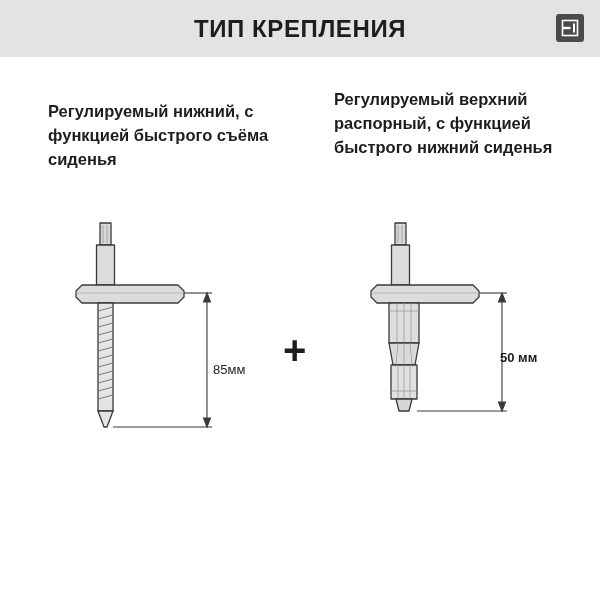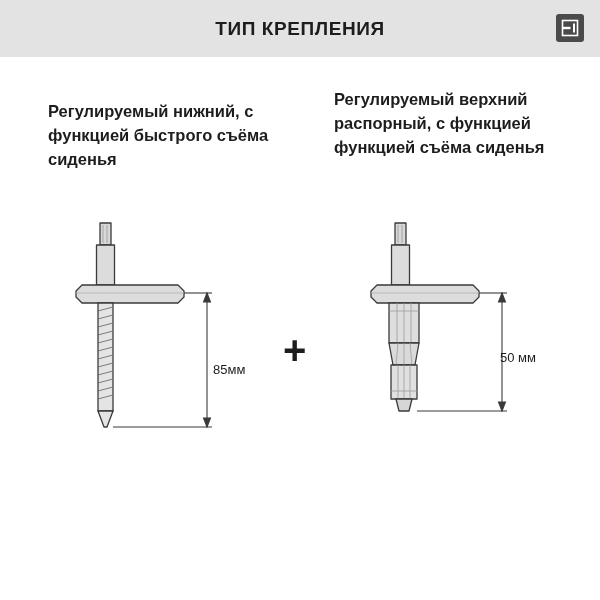--- a/index.html
+++ b/index.html
@@ -26,21 +26,21 @@
     left: 0;
     top: 0;
     width: 600px;
     height: 57px;
     background: #e3e3e3;
     display: flex;
     align-items: center;
     justify-content: center;
   }
   .header-title {
-    font-size: 19px;
+    font-size: 24px;
     font-weight: bold;
     letter-spacing: 0.6px;
     color: #1d1d1d;
     text-transform: uppercase;
     text-align: center;
   }
   .logo {
     position: absolute;
     right: 16px;
     top: 14px;
@@ -85,41 +85,41 @@
   .draw-right { left: 355px; top: 215px; }
 
   .dim-label {
     position: absolute;
     font-size: 13px;
     color: #1d1d1d;
     font-family: "Liberation Sans", sans-serif;
     white-space: nowrap;
   }
   .dim-left  { left: 213px; top: 362px; text-align: center; }
-  .dim-right { left: 500px; top: 350px; }
+  .dim-right { left: 500px; top: 350px; font-weight: bold; }
 </style>
 </head>
 <body>
 
 <div class="page">
 
   <div class="header">
     <div class="header-title">ТИП КРЕПЛЕНИЯ</div>
     <div class="logo">
       <svg width="20" height="20" viewBox="0 0 20 20" aria-hidden="true">
         <rect x="2.5" y="2.5" width="15" height="15" fill="none" stroke="#ffffff" stroke-width="1.6"></rect>
         <rect x="2.5" y="8.8" width="8" height="2.4" fill="#ffffff"></rect>
         <rect x="13" y="5.5" width="2" height="9" fill="#ffffff"></rect>
       </svg>
     </div>
   </div>
 
   <div class="col-head left">Регулируемый нижний, с функцией быстрого съёма сиденья</div>
 
-  <div class="col-head right">Регулируемый верхний распорный, с функцией функцией съёма сиденья</div>
+  <div class="col-head right">Регулируемый верхний распорный, с функцией быстрого нижний сиденья</div>
 
   <div class="plus">+</div>
 
   <div class="drawing draw-left">
     <svg width="200" height="230" viewBox="0 0 200 230" aria-hidden="true">
       <g stroke="#3a3a3a" stroke-width="1.3" fill="none" stroke-linejoin="round">
 
         <rect x="40" y="8" width="11" height="22" fill="#d8d8d8"></rect>
         <line x1="43" y1="10" x2="43" y2="28" stroke="#9a9a9a" stroke-width="0.8"></line>
         <line x1="47" y1="10" x2="47" y2="28" stroke="#9a9a9a" stroke-width="0.8"></line>

